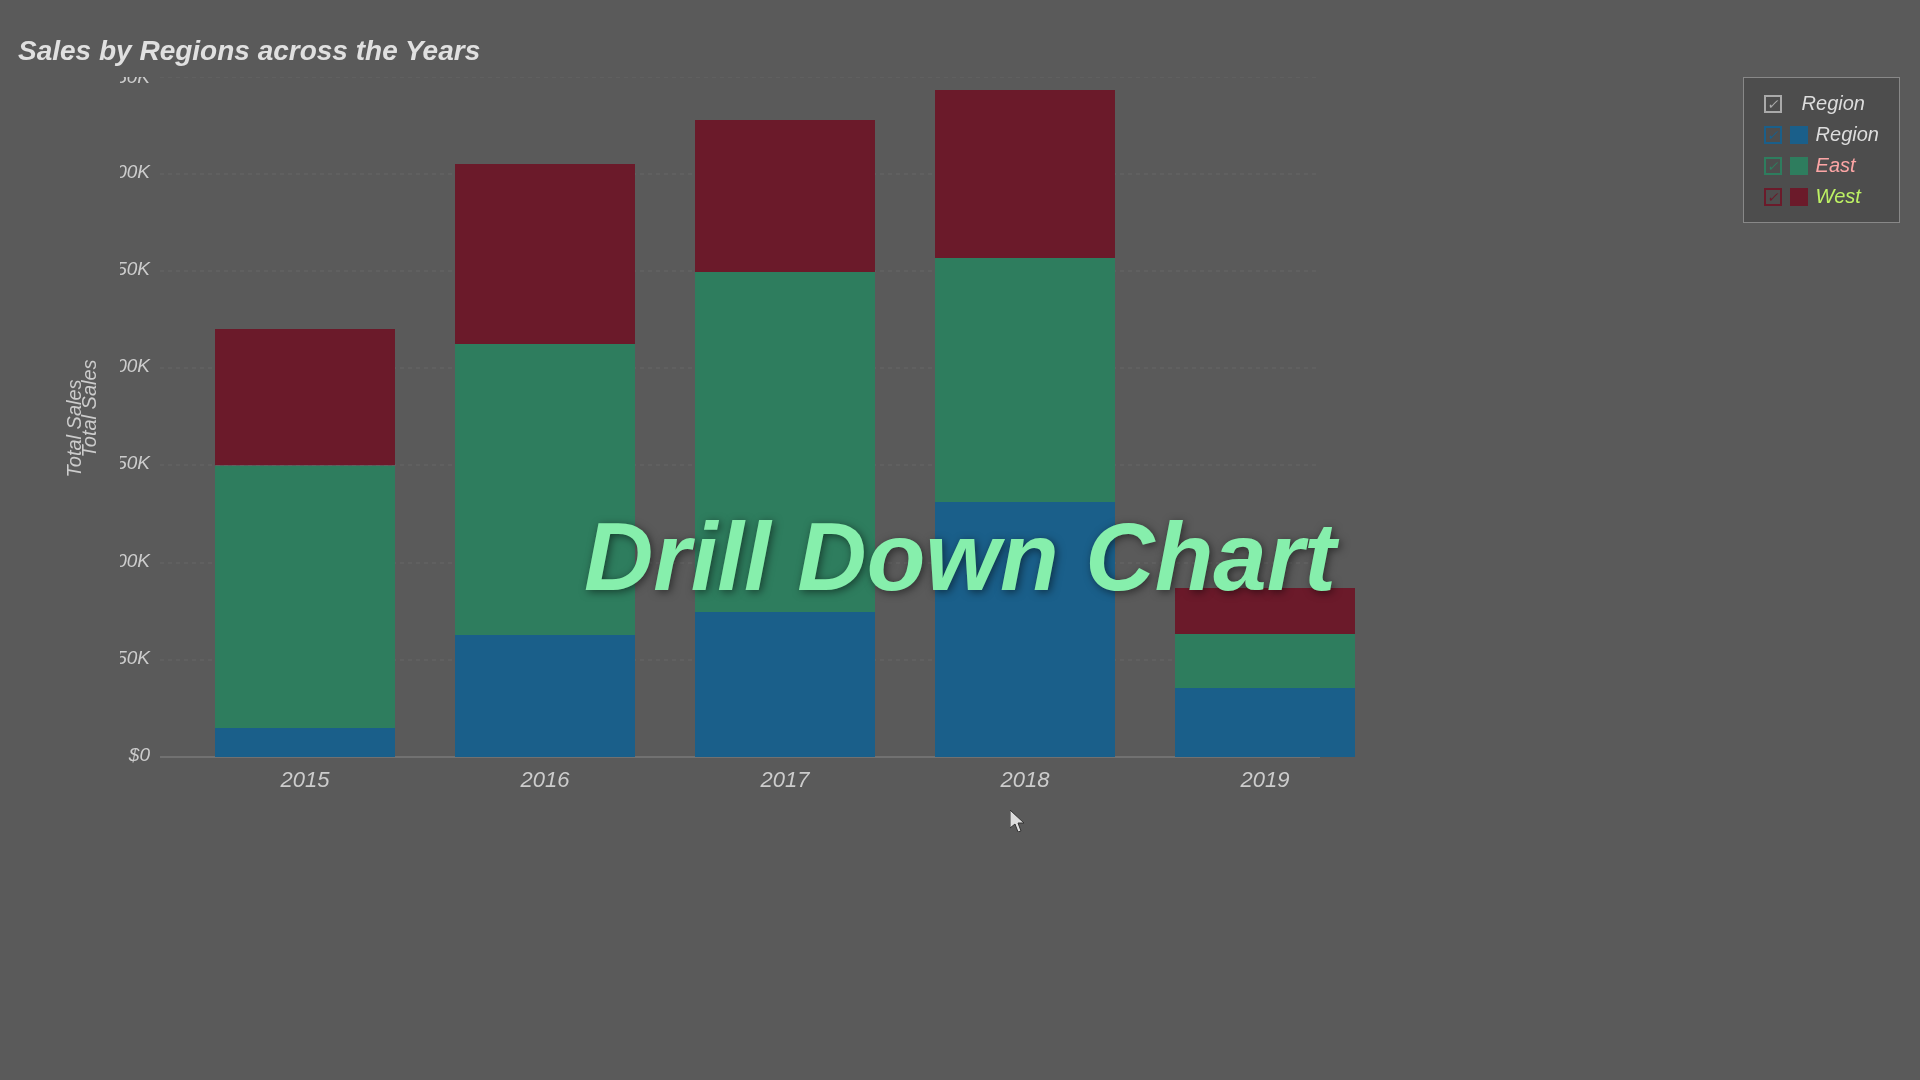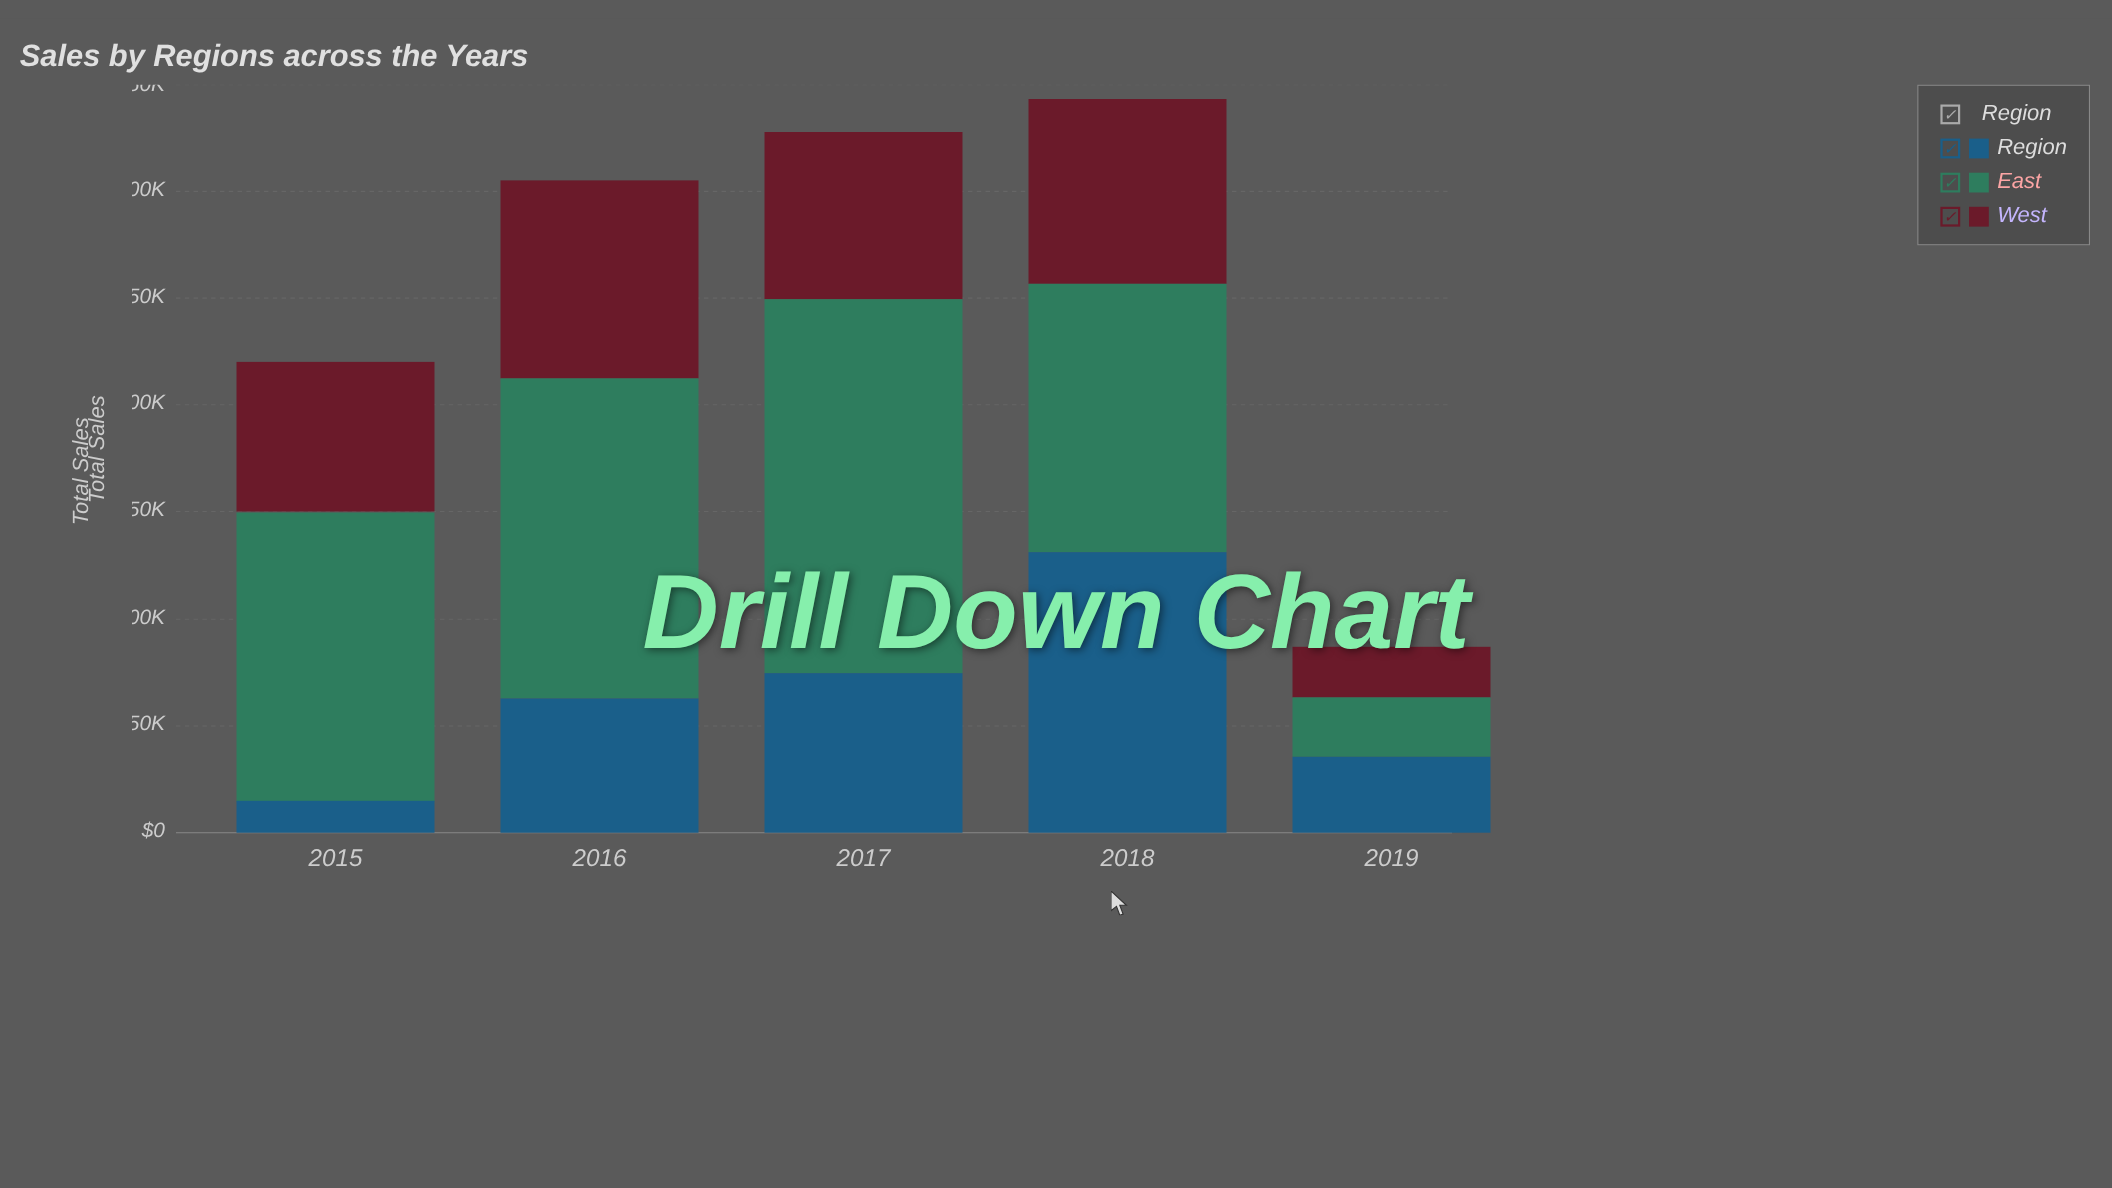--- a/index.html
+++ b/index.html
@@ -176,21 +176,21 @@
       <span style="color:#ddd;font-size:20px;">Region</span>
     </div>
     <div class="legend-item">
       <div class="legend-checkbox" style="border-color:#2e7d5e;color:#2e7d5e;">✓</div>
       <div class="legend-color-box" style="background:#2e7d5e;"></div>
       <span style="color:#fca5a5;font-size:20px;">East</span>
     </div>
     <div class="legend-item">
       <div class="legend-checkbox" style="border-color:#6b1a2a;color:#6b1a2a;">✓</div>
       <div class="legend-color-box" style="background:#6b1a2a;"></div>
-      <span style="color:#c4b5fd;font-size:20px;">West</span>
+      <span style="color:#bef264;font-size:20px;">West</span>
     </div>
   </div>
 
   <div style="position:absolute;bottom:265px;left:1010px;width:18px;height:22px;z-index:20;">
     <svg width="18" height="22" viewBox="0 0 18 22">
       <polygon points="0,0 0,18 5,14 8,22 11,21 8,13 14,13" fill="#ddd" stroke="#333" stroke-width="1"></polygon>
     </svg>
   </div>
 
 </div>

